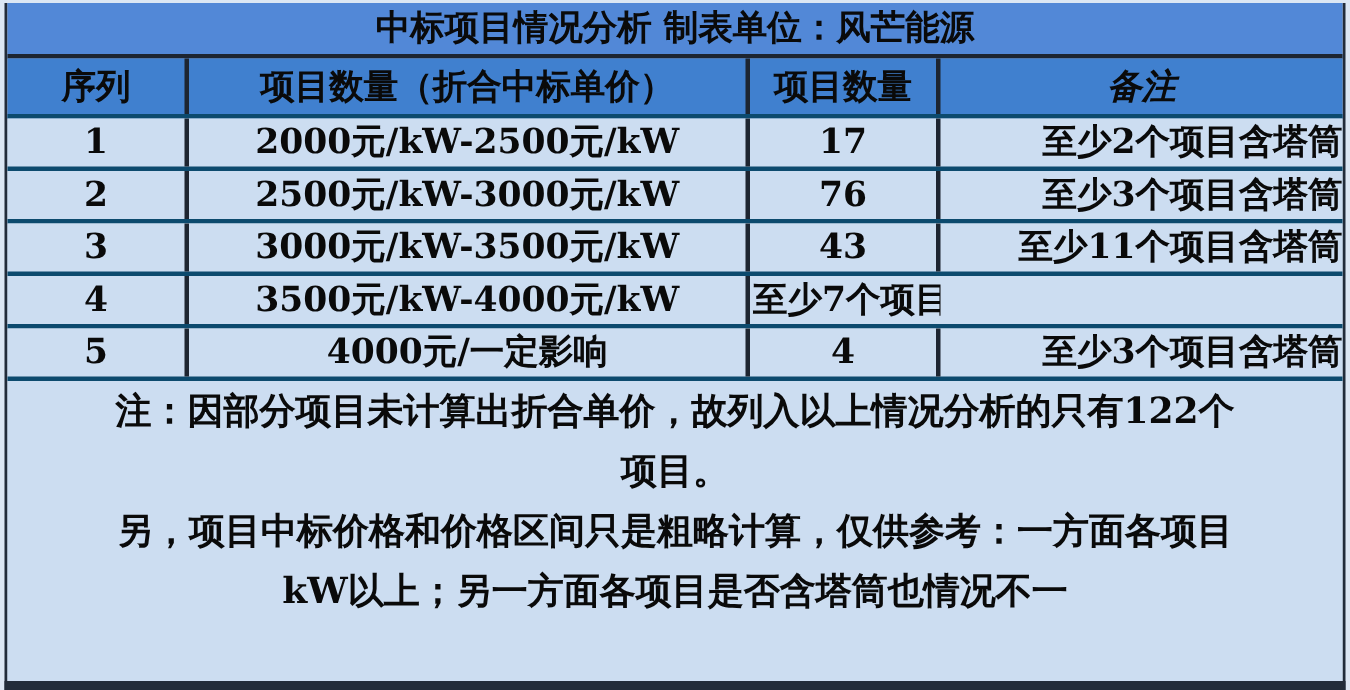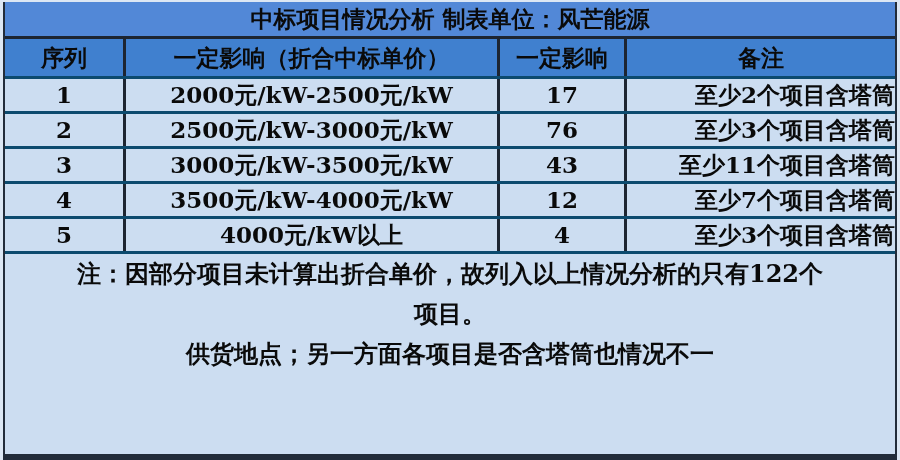--- a/index.html
+++ b/index.html
@@ -56,21 +56,21 @@
     font-size: 23px;
   }
   .cell {
     text-align: center;
     border-right: 3px solid #1d2531;
     overflow: hidden;
     white-space: nowrap;
   }
   .cell:last-child { border-right: none; }
   .cell.remark { text-align: right; padding-left: 2px; }
-  .header-row .cell.remark { text-align: center; padding-left: 0; }
+  .header-row .cell.remark { text-align: center; padding-left: 0; font-style: italic; }
   .notes {
     flex: 1;
     background: #ccddf1;
     font-size: 24px;
     line-height: 40px;
     text-align: center;
     overflow: hidden;
   }
   .note-line {
     height: 40px;
@@ -80,22 +80,22 @@
 </head>
 <body>
 
 <div class="frame">
   <div class="table">
 
     <div class="title-row">中标项目情况分析 制表单位：风芒能源</div>
 
     <div class="grid-row header-row">
       <div class="cell">序列</div>
-      <div class="cell">一定影响（折合中标单价）</div>
-      <div class="cell">一定影响</div>
+      <div class="cell">项目数量（折合中标单价）</div>
+      <div class="cell">项目数量</div>
       <div class="cell remark">备注</div>
     </div>
 
     <div class="grid-row data-row">
       <div class="cell">1</div>
       <div class="cell">2000元/kW-2500元/kW</div>
       <div class="cell">17</div>
       <div class="cell remark">至少2个项目含塔筒</div>
     </div>
 
@@ -109,31 +109,31 @@
     <div class="grid-row data-row">
       <div class="cell">3</div>
       <div class="cell">3000元/kW-3500元/kW</div>
       <div class="cell">43</div>
       <div class="cell remark">至少11个项目含塔筒</div>
     </div>
 
     <div class="grid-row data-row">
       <div class="cell">4</div>
       <div class="cell">3500元/kW-4000元/kW</div>
-      <div class="cell">12</div>
       <div class="cell remark">至少7个项目含塔筒</div>
     </div>
 
     <div class="grid-row data-row">
       <div class="cell">5</div>
-      <div class="cell">4000元/kW以上</div>
+      <div class="cell">4000元/一定影响</div>
       <div class="cell">4</div>
       <div class="cell remark">至少3个项目含塔筒</div>
     </div>
 
     <div class="notes">
       <div class="note-line">注：因部分项目未计算出折合单价，故列入以上情况分析的只有122个</div>
       <div class="note-line">项目。</div>
-      <div class="note-line">供货地点；另一方面各项目是否含塔筒也情况不一</div>
+      <div class="note-line">另，项目中标价格和价格区间只是粗略计算，仅供参考：一方面各项目</div>
+      <div class="note-line">kW以上；另一方面各项目是否含塔筒也情况不一</div>
     </div>
 
   </div>
 </div>
 
 </body></html>

